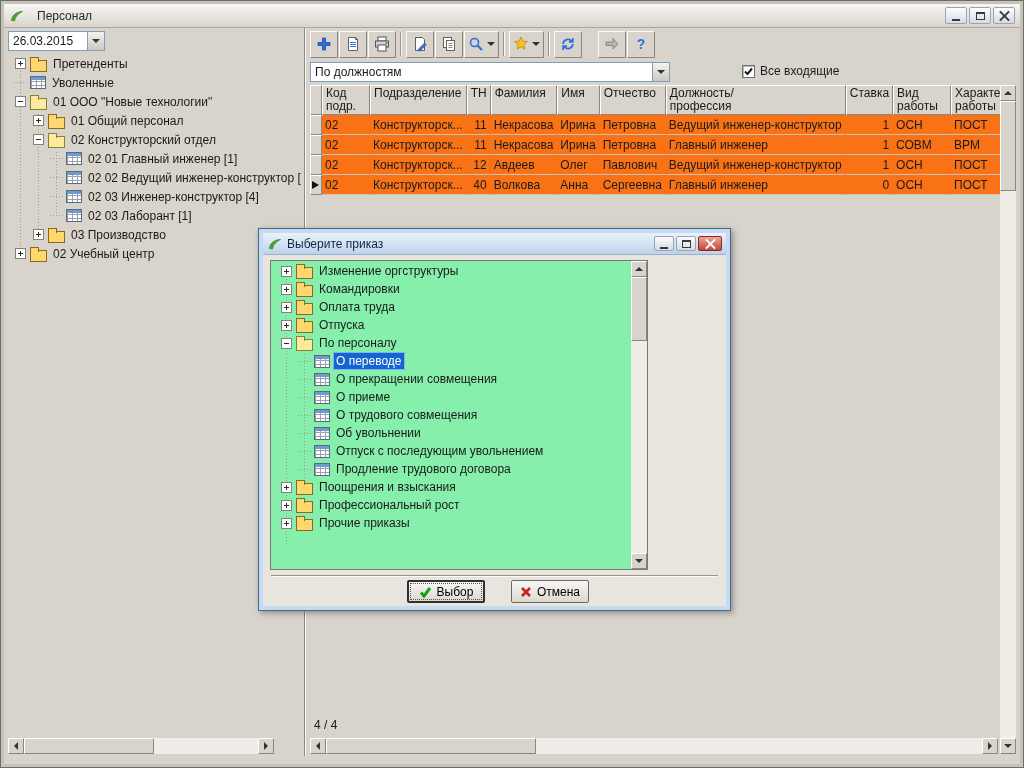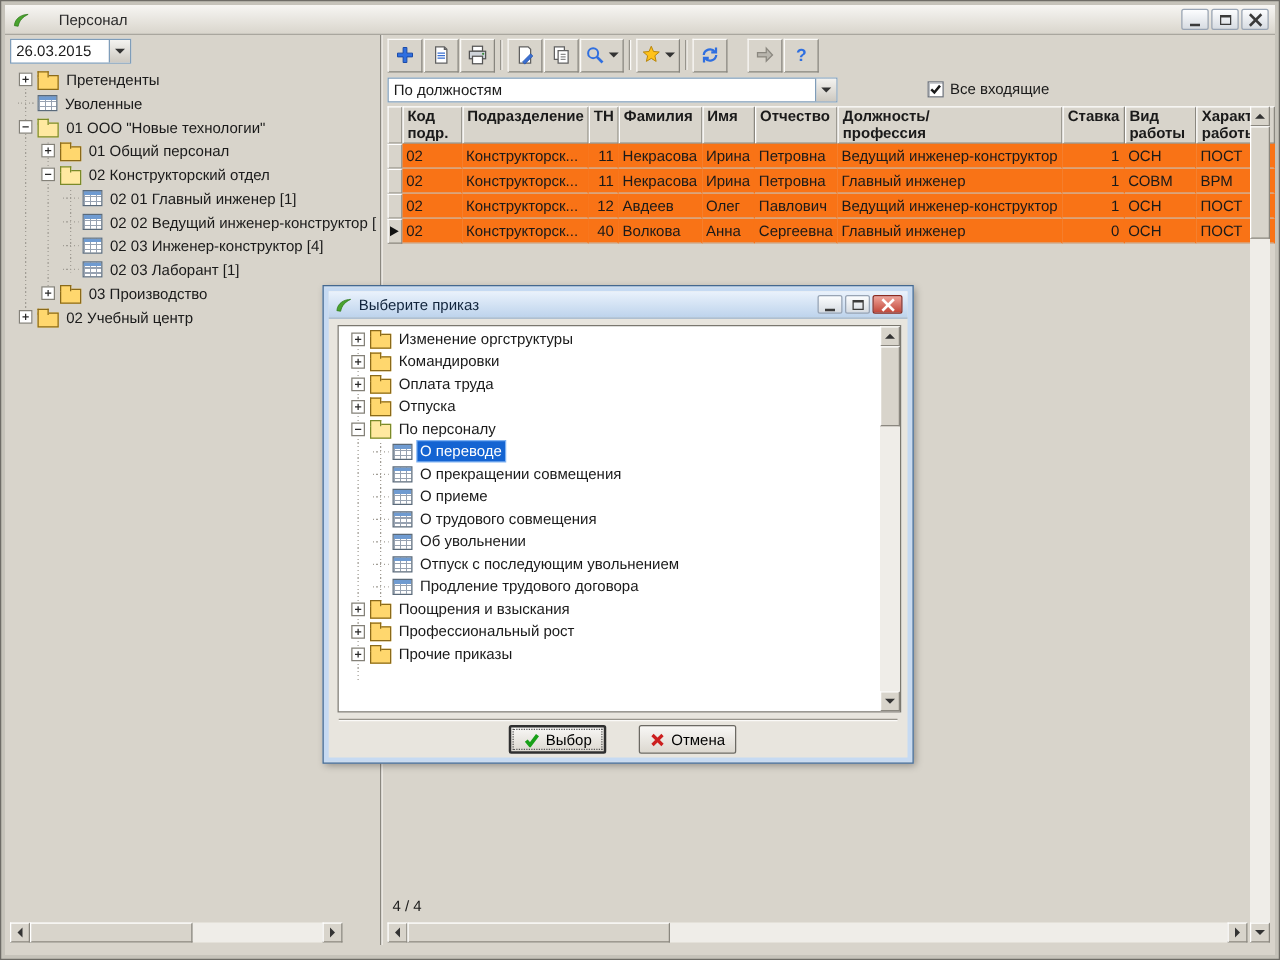--- a/index.html
+++ b/index.html
@@ -2,21 +2,21 @@
 <html><head>
 <meta charset="utf-8">
 <style>
   *{margin:0;padding:0;box-sizing:border-box;font-family:"Liberation Sans",sans-serif}
   html,body{width:1024px;height:768px;overflow:hidden;background:#9a9890}
   .app{position:absolute;left:0;top:0;width:1024px;height:768px;background:#c6c3ba;border:1px solid #6e6c66;padding:3px}
   .inner{position:relative;width:1016px;height:760px;background:#d8d4cb;overflow:hidden;font-size:12px;color:#1a1a1a}
 
   
   .titlebar{position:absolute;left:0;top:0;width:1016px;height:24px;background:linear-gradient(#f7f6f3,#d9d5cc);border-bottom:1px solid #a9a69e;display:flex;align-items:center;padding:0 5px}
-  .titlebar .ttl{margin-left:22px;color:#2a2a2a}
+  .titlebar .ttl{margin-left:12px;color:#2a2a2a}
   .winbtns{margin-left:auto;display:flex;gap:2px}
   .wbtn{width:22px;height:17px;border:1px solid #98a4b4;border-radius:2px;background:linear-gradient(#fcfdfe,#d7dce2);display:flex;align-items:center;justify-content:center}
   .mnico{width:8px;height:2px;background:#3a3a3a;margin-top:8px}
   .mxico{width:9px;height:8px;border:1px solid #3a3a3a;border-top-width:2px}
   .xico{position:relative;width:11px;height:11px}
   .xico::before,.xico::after{content:"";position:absolute;left:-1px;top:5px;width:13px;height:2px;background:#3a3a3a}
   .xico::before{transform:rotate(45deg)}
   .xico::after{transform:rotate(-45deg)}
   .wbtn.red{background:linear-gradient(#efa49a,#c2473a);border-color:#8a2a20}
   .wbtn.red .xico::before,.wbtn.red .xico::after{background:#fff}
@@ -58,21 +58,21 @@
   .tbtn{height:27px;min-width:28px;border:1px solid;border-color:#fbfaf8 #87857e #87857e #fbfaf8;background:#d8d4cb;display:flex;align-items:center;justify-content:center;gap:3px;padding:0 3px}
   .tsep{width:2px;height:24px;border-left:1px solid #97948c;border-right:1px solid #fbfaf8;margin:0 3px;flex:none}
   .tspace{width:14px;flex:none}
 
   
   .cbwrap{position:absolute;left:738px;top:60px;display:flex;align-items:center;gap:5px}
   .cb{width:13px;height:13px;background:#fff;border:1px solid #6a6f77;box-shadow:inset 1px 1px 0 #b8bcc2;display:flex;align-items:center;justify-content:center}
 
   
   table.grid{position:absolute;left:306px;top:81px;border-collapse:separate;border-spacing:0;table-layout:fixed;font-size:12px}
-  table.grid th{background:#d8d4cb;border-top:1px solid #fff;border-left:1px solid #fff;border-right:1px solid #8a877f;border-bottom:1px solid #8a877f;font-weight:bold;text-align:left;vertical-align:top;padding:1px 3px;white-space:pre-line;line-height:13px;height:30px;overflow:hidden}
+  table.grid th{background:#d8d4cb;border-top:1px solid #fff;border-left:1px solid #fff;border-right:1px solid #8a877f;border-bottom:1px solid #8a877f;font-weight:normal;text-align:left;vertical-align:top;padding:1px 3px;white-space:pre-line;line-height:13px;height:30px;overflow:hidden}
   table.grid td{background:#f97316;border-right:1px solid #f97316;border-bottom:1px solid #c6c3bb;padding:1px 3px;white-space:nowrap;overflow:hidden;height:20px}
   table.grid td.marker{background:#d8d4cb;border-top:1px solid #fff;border-left:1px solid #fff;border-right:1px solid #8a877f;border-bottom:1px solid #8a877f;padding:0 1px}
   table.grid td.num{text-align:right}
   .curmark{width:0;height:0;border-left:7px solid #111;border-top:4px solid transparent;border-bottom:4px solid transparent}
 
   
   .sb{position:absolute;background:#efede8;display:flex}
   .sb.h{flex-direction:row;height:16px}
   .sb.v{flex-direction:column;width:16px}
   .sb-btn{width:16px;height:16px;background:#d8d4cb;border:1px solid;border-color:#fff #8a877f #8a877f #fff;display:flex;align-items:center;justify-content:center;flex:none}
@@ -84,21 +84,21 @@
   .split{position:absolute;left:300px;top:24px;width:2px;height:728px;border-left:1px solid #8a877f;border-right:1px solid #fbfaf8}
   .status{position:absolute;left:310px;top:714px}
 
   
   .dialog{position:absolute;left:254px;top:224px;width:473px;height:383px;border:1px solid #44688e;background:#c6daf2;box-shadow:2px 2px 6px rgba(0,0,0,.35)}
   .dlg-frame{position:absolute;inset:1px;border:3px solid #c6daf2;background:#e8e5de}
   .dlg-titlebar{position:absolute;left:0;top:0;right:0;height:22px;background:linear-gradient(#eaf2fc,#bdd3ec);display:flex;align-items:center;padding:0 4px;border-bottom:1px solid #9ab2cc}
   .dlg-titlebar .ttl{margin-left:4px;color:#12253d}
   .dlg-titlebar .wbtn{width:20px;height:15px}
   .dlg-titlebar .wbtn.red{width:24px}
-  .treebox{position:absolute;left:7px;top:27px;width:451px;height:310px;background:#ffffff;border:1px solid #7a776f;overflow:hidden}
+  .treebox{position:absolute;left:7px;top:27px;width:378px;height:310px;background:#86efac;border:1px solid #7a776f;overflow:hidden}
   .dtree{position:absolute;left:1px;top:1px;right:17px;bottom:1px;overflow:hidden}
   .dlg-sep{position:absolute;left:8px;right:8px;top:342px;height:2px;border-top:1px solid #97948c;border-bottom:1px solid #fbfaf8}
   .dlg-btn{position:absolute;top:347px;width:78px;height:23px;background:linear-gradient(#f8f7f5,#dcd8d0);border:1px solid #6b6963;border-radius:2px;display:flex;align-items:center;justify-content:center;gap:5px;font-size:12px;cursor:default}
   .dlg-btn.focus{border:2px solid #2f2f2f;outline:1px dotted #555;outline-offset:-4px}
   .appico{width:16px;height:16px;flex:none}
 </style>
 </head>
 <body>
 
 <div class="app">

